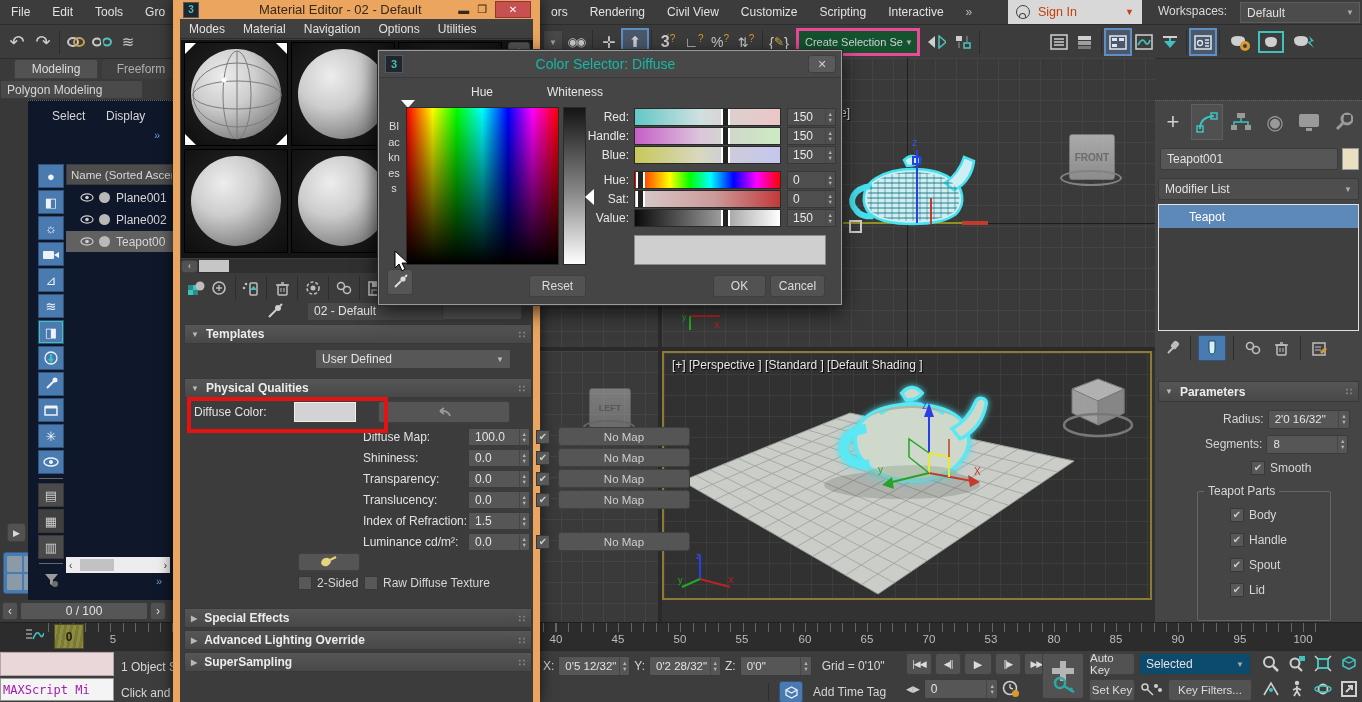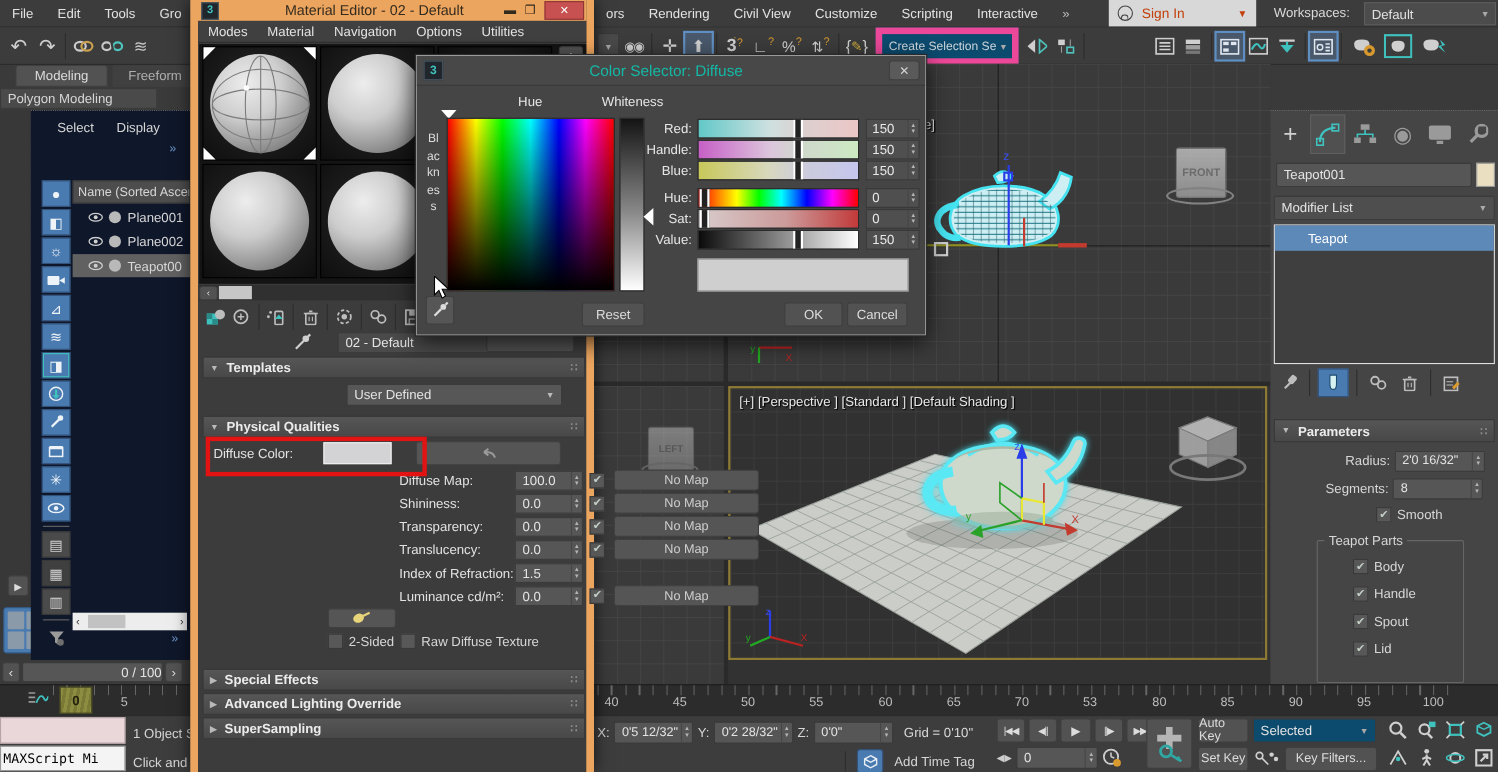--- a/index.html
+++ b/index.html
@@ -128,21 +128,21 @@
     <span class="tbi">
         <span style="font-size:13px">⇅</span>
         <span style="color:#d89a2e;font-size:10px;margin-top:-8px">?</span>
       </span>
     <span class="sep"></span>
     <span class="tbi">
         <span style="font-size:15px">{</span>
         <span style="color:#d8b23a;font-size:12px">✎</span>
         <span style="font-size:15px">}</span>
       </span>
-    <div class="flex" style="width:118px;height:22px;background:#0c4a6e;border:6px solid #ec4899;margin:0 4px">
+    <div class="flex" style="width:118px;height:22px;background:#14532d;border:3px solid #ec4899;margin:0 4px">
       <span style="margin-left:6px;font-size:11px;color:#cdd4da;white-space:nowrap;overflow:hidden">Create Selection Se</span>
       <span style="margin-left:auto;margin-right:4px;font-size:8px;color:#aaa">▼</span>
     </div>
     <span class="tbi">
       <svg width="18" height="14">
           <polygon points="0,7 7,1 7,13" fill="#cfcfcf"></polygon>
           <polygon points="18,7 11,1 11,13" fill="none" stroke="#4fc3bd" stroke-width="1.5"></polygon>
         </svg>
     </span>
     <span class="tbi">
@@ -332,21 +332,21 @@
     <div class="abs flex" style="left:38px;top:456px;width:104px;height:16px;background:#ededed">
       <span style="color:#333;font-size:10px;margin-left:3px">‹</span>
       <span style="width:34px;height:12px;background:#c2c2c2;margin-left:8px"></span>
       <span style="color:#333;font-size:10px;margin-left:auto;margin-right:3px">›</span>
     </div>
     <span class="abs" style="left:128px;top:474px;color:#6f9bd2;font-size:11px">»</span>
   </div>
 
   <div class="abs flex" style="left:0;top:600px;width:176px;height:22px;background:#3a3a3a">
     <span class="btn" style="width:16px;height:18px;margin-left:2px">‹</span>
-    <span class="fld" style="width:128px;height:18px;margin-left:2px;justify-content:flex-end;padding-left:0">
+    <span class="fld" style="width:128px;height:18px;margin-left:2px;justify-content:center;padding-left:0">
         <span>0 / 100</span>
       </span>
     <span class="btn" style="width:16px;height:18px;margin-left:2px">›</span>
   </div>
 
   <div class="abs" style="left:540px;top:58px;width:615px;height:564px;background:#323232">
 
     <div class="abs grid" style="left:0;top:0;width:118px;height:289px"></div>
 
     <div class="abs grid" style="left:122px;top:0;width:493px;height:289px;overflow:hidden">
@@ -654,21 +654,21 @@
         <line x1="2" y1="11" x2="8" y2="11" stroke="#9a9a9a" stroke-width="1.5"></line>
         <path d="M9,12 Q13,2 16,8 Q18,12 20,6" fill="none" stroke="#3fc1be" stroke-width="1.6"></path>
       </svg>
   </span>
   <div class="abs flex" style="left:54px;top:624px;width:28px;height:23px;background:repeating-linear-gradient(100deg,#8d8d42 0 3px,#7a7a36 3px 6px);border:1px solid #4e4e22;justify-content:center;color:#20200e;font-weight:bold">
     <span>0</span>
   </div>
 
   <div class="abs" style="left:0;top:650px;width:1362px;height:52px;background:#3d3d3d;border-top:1px solid #2a2a2a"></div>
   <div class="abs" style="left:0;top:652px;width:114px;height:24px;background:#ead7da;border:1px solid #b8a3a8;box-sizing:border-box"></div>
-  <div class="abs flex" style="left:0;top:678px;width:114px;height:23px;background:#f4f4f4;border:1px solid #999;box-sizing:border-box;color:#000000">
+  <div class="abs flex" style="left:0;top:678px;width:114px;height:23px;background:#f4f4f4;border:1px solid #999;box-sizing:border-box;color:#a21caf">
     <span class="mono" style="font-size:12px;margin-left:2px;white-space:nowrap;overflow:hidden">MAXScript Mi</span>
   </div>
   <span class="abs" style="left:121px;top:660px;white-space:nowrap;overflow:hidden;width:55px">1 Object Sele</span>
   <span class="abs" style="left:121px;top:686px;white-space:nowrap;overflow:hidden;width:55px">Click and dra</span>
 
   <div class="abs flex" style="left:543px;top:656px;height:20px">
     <span>X:</span>
     <div class="fld" style="width:72px;height:20px;margin:0 4px">
       <span style="font-size:11.5px">0'5 12/32"</span>
         <span class="spn">

